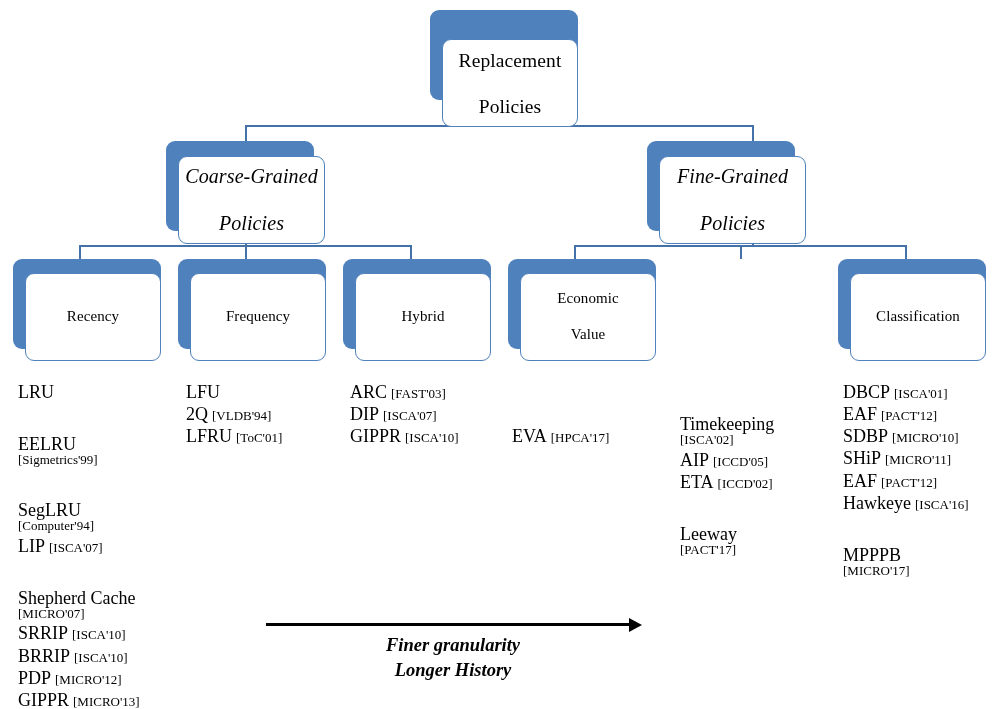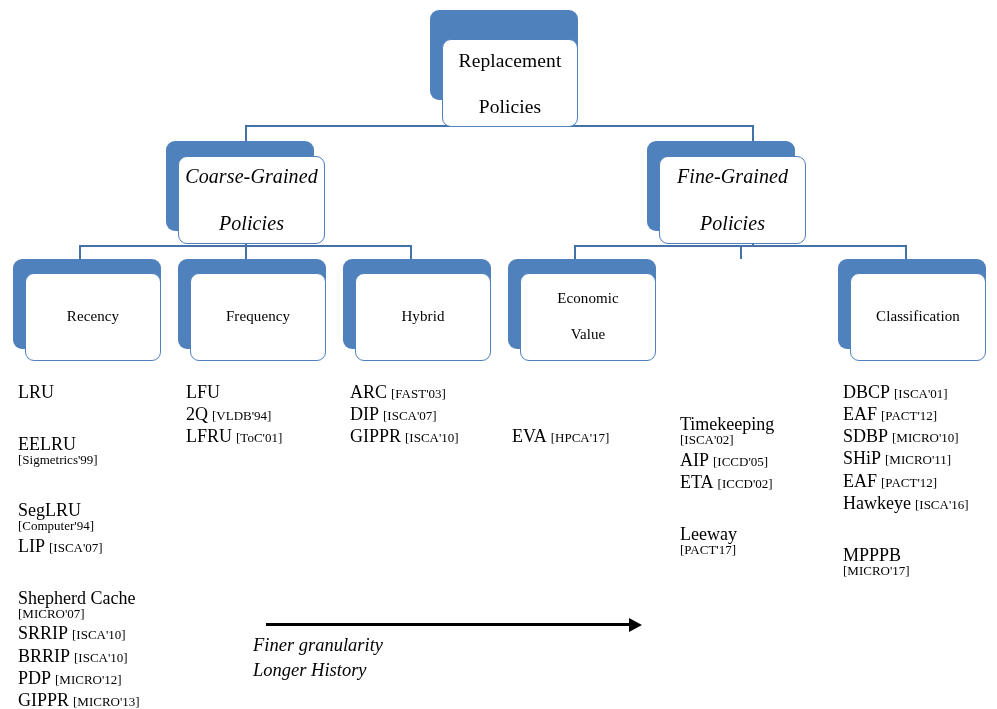--- a/index.html
+++ b/index.html
@@ -120,22 +120,23 @@
     width: 0; height: 0;
     border-top: 7px solid transparent;
     border-bottom: 7px solid transparent;
     border-left: 13px solid #000;
   }
   #caption {
     position: absolute;
     left: 253px;
     top: 633px;
     width: 400px;
+    text-align: center;
     font-style: italic;
-    font-weight: normal;
+    font-weight: bold;
     font-size: 18.5px;
     line-height: 1.33;
   }
   #caption div { white-space: nowrap; }
 </style>
 </head>
 <body>
 
 <div id="canvas">
 

